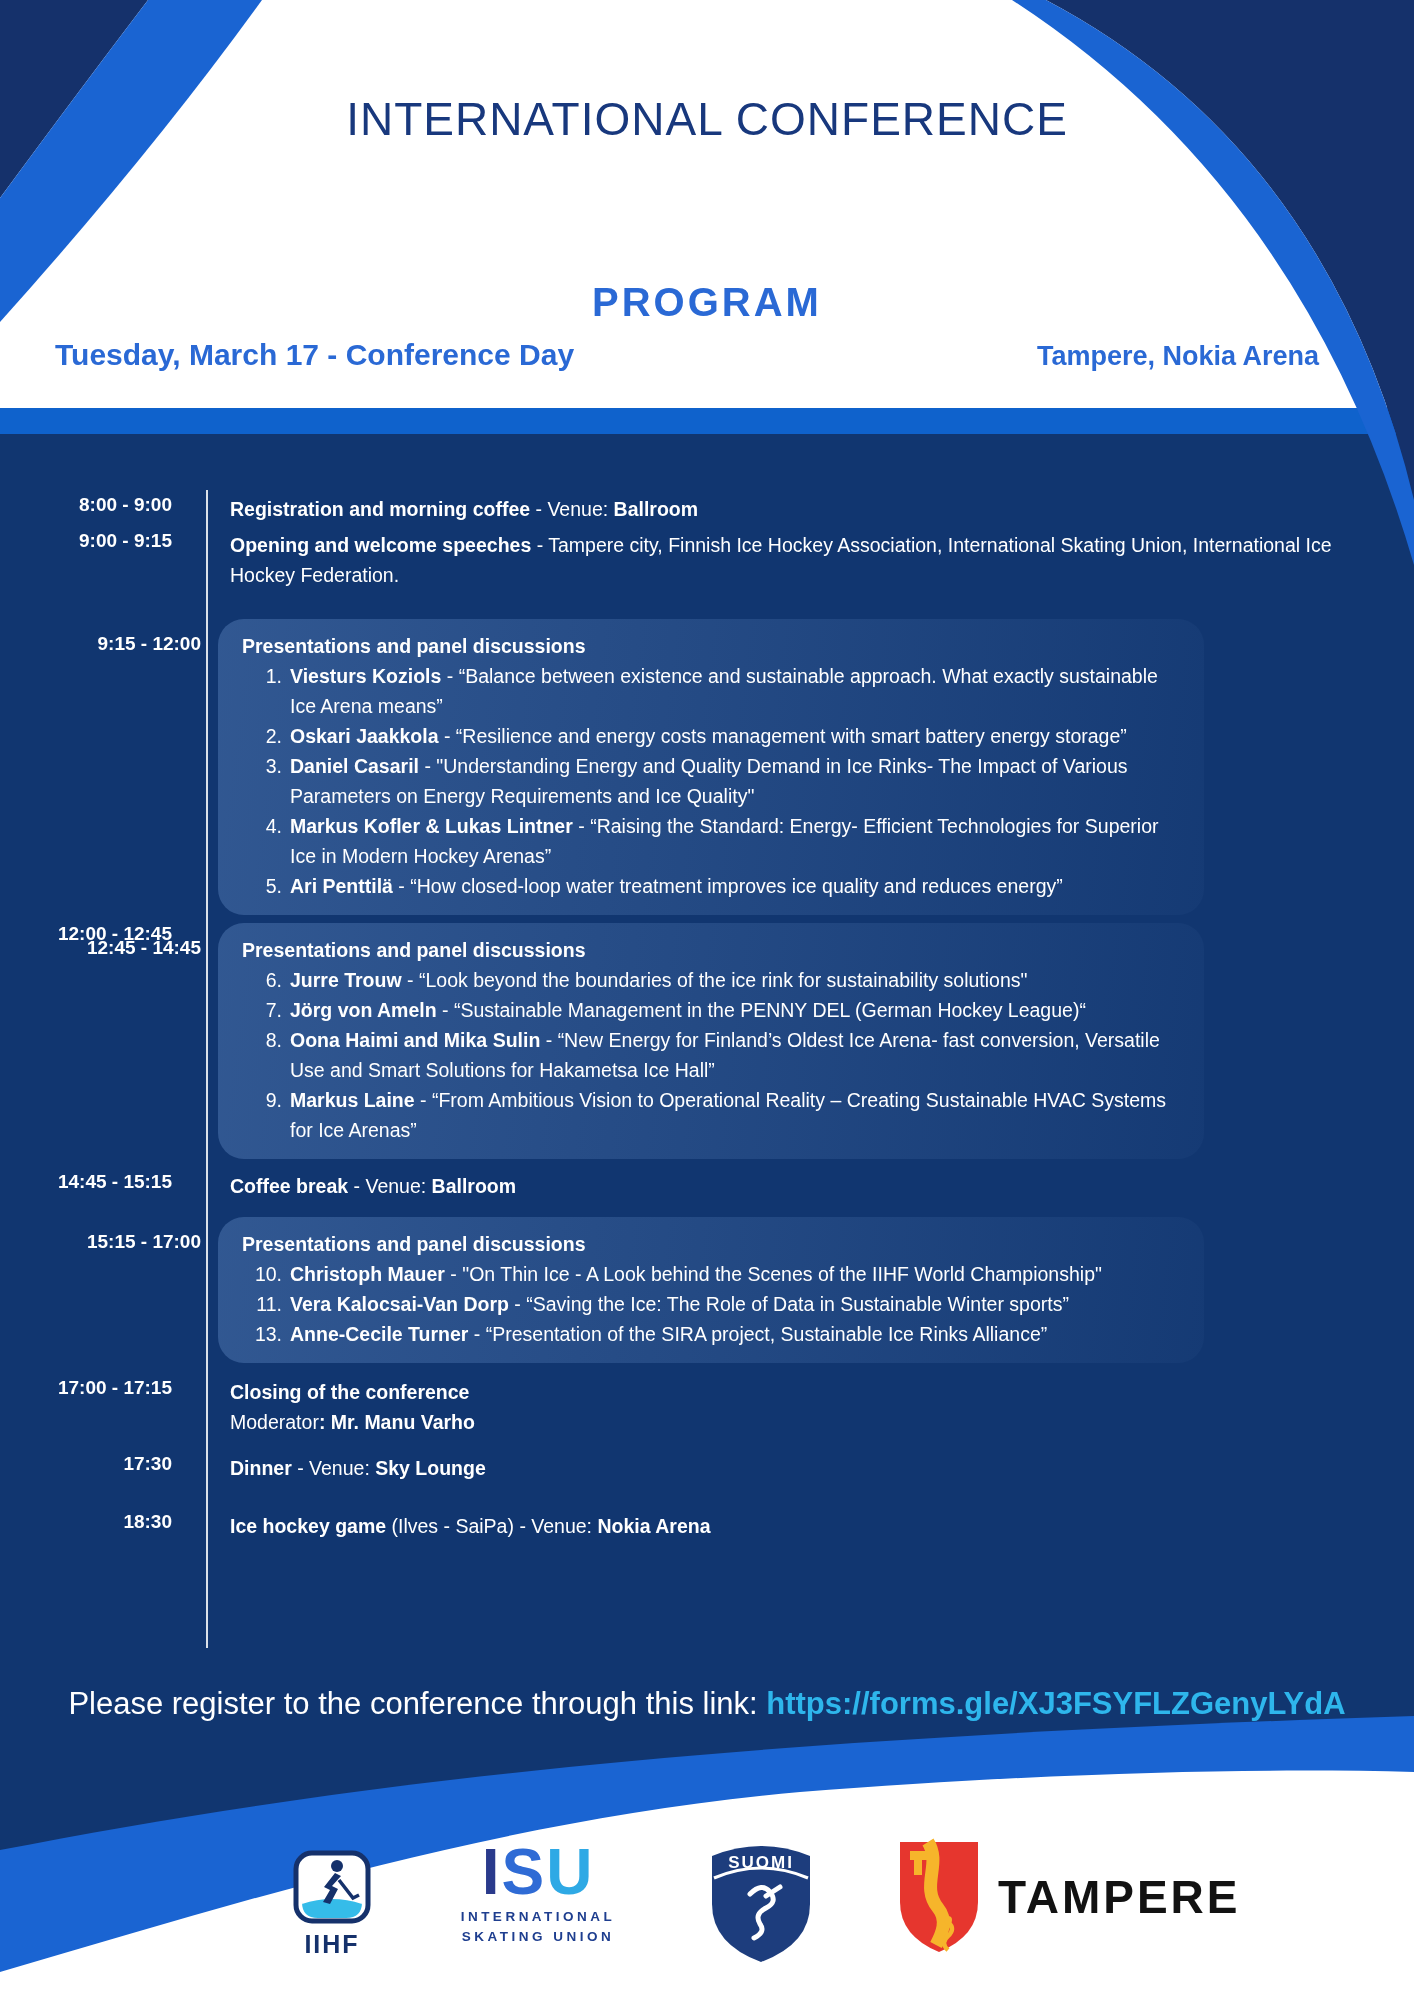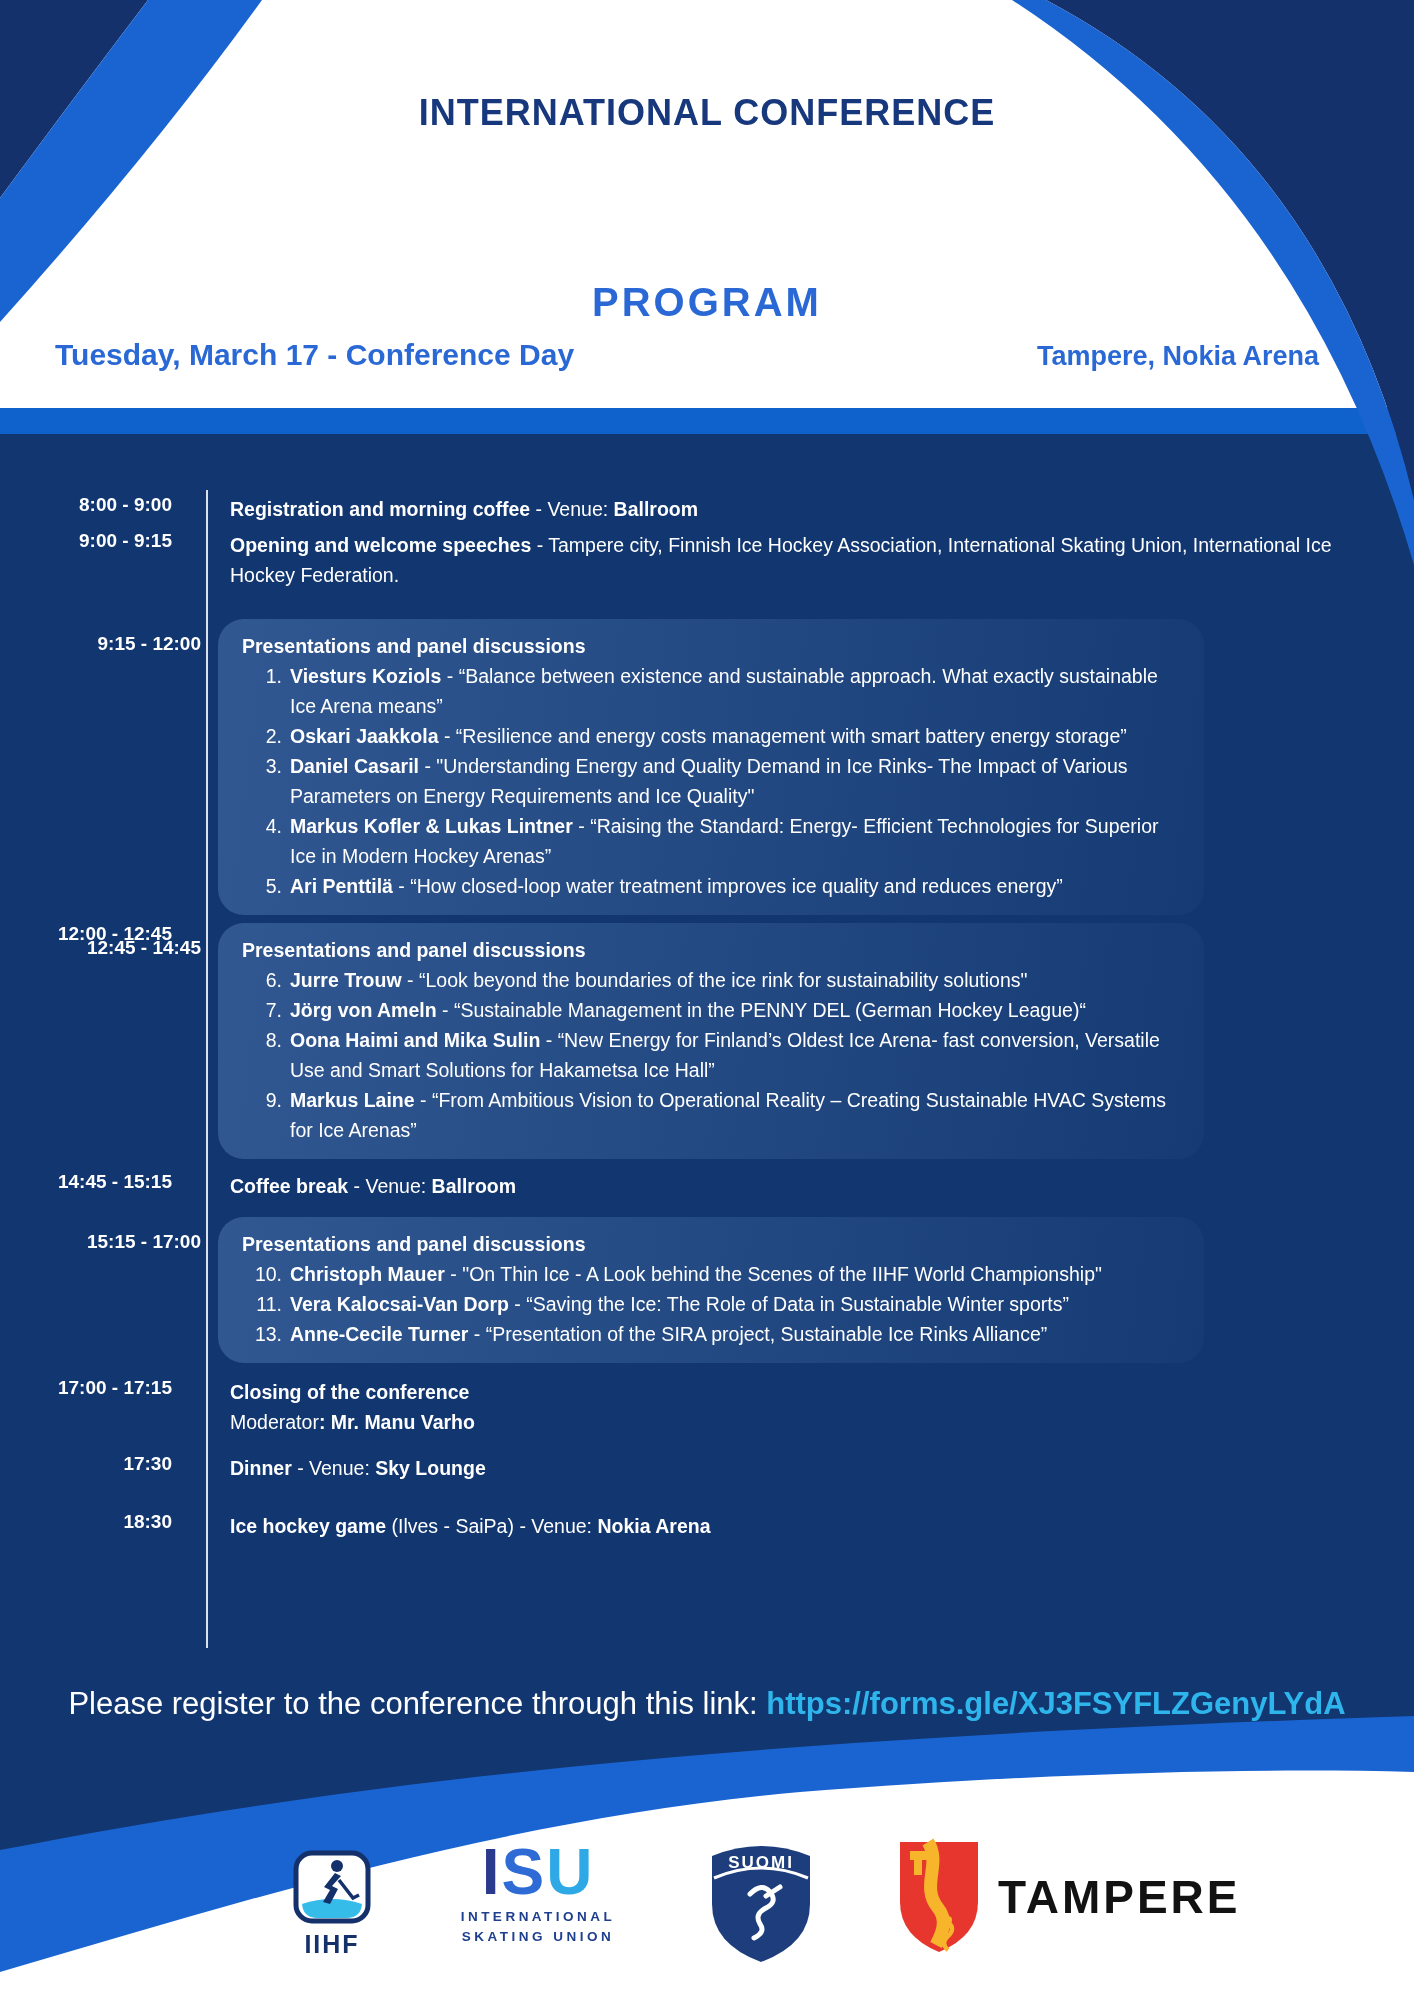--- a/index.html
+++ b/index.html
@@ -2,21 +2,21 @@
 <html><head>
 <meta charset="utf-8">
 <style>
   html,body{margin:0;padding:0;}
   .page{position:relative;width:1414px;height:2000px;background:#113670;overflow:hidden;
         font-family:"Liberation Sans","DejaVu Sans",sans-serif;}
   .bg{position:absolute;left:0;top:0;z-index:0;}
 
   
   .t1{position:absolute;top:92px;left:0;width:100%;text-align:center;
-      font-size:36px;font-weight:700;letter-spacing:1px;color:#18387D;}
+      font-size:46px;font-weight:400;letter-spacing:1px;color:#18387D;}
   .t2{position:absolute;top:150px;left:0;width:100%;text-align:center;
       font-size:66px;font-weight:700;letter-spacing:1px;color:#ffffff;}
   .t3{position:absolute;top:280px;left:0;width:100%;text-align:center;
       font-size:40px;font-weight:700;letter-spacing:3px;color:#2A69D5;}
   .date{position:absolute;top:338px;left:55px;font-size:30px;font-weight:700;color:#2A69D5;}
   .loc{position:absolute;top:341px;right:95px;font-size:27px;font-weight:700;color:#2A69D5;}
 
   
   .schedule{position:absolute;top:434px;left:0;right:0;z-index:1;color:#fff;}
   .vline{position:absolute;left:206px;top:56px;height:1158px;width:2px;background:rgba(255,255,255,0.85);}

